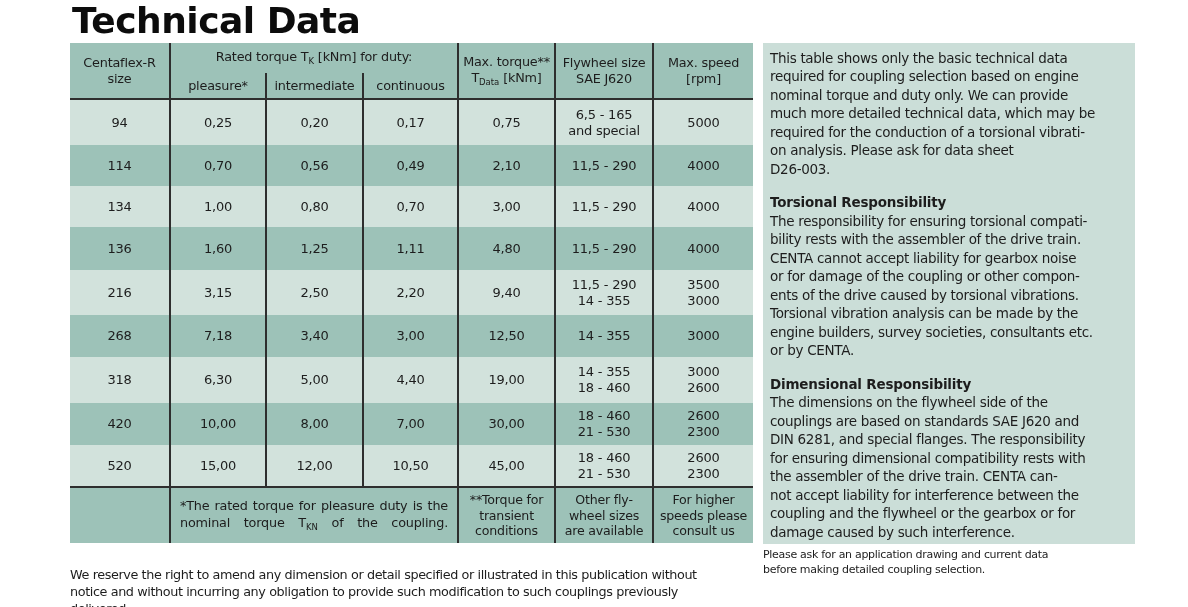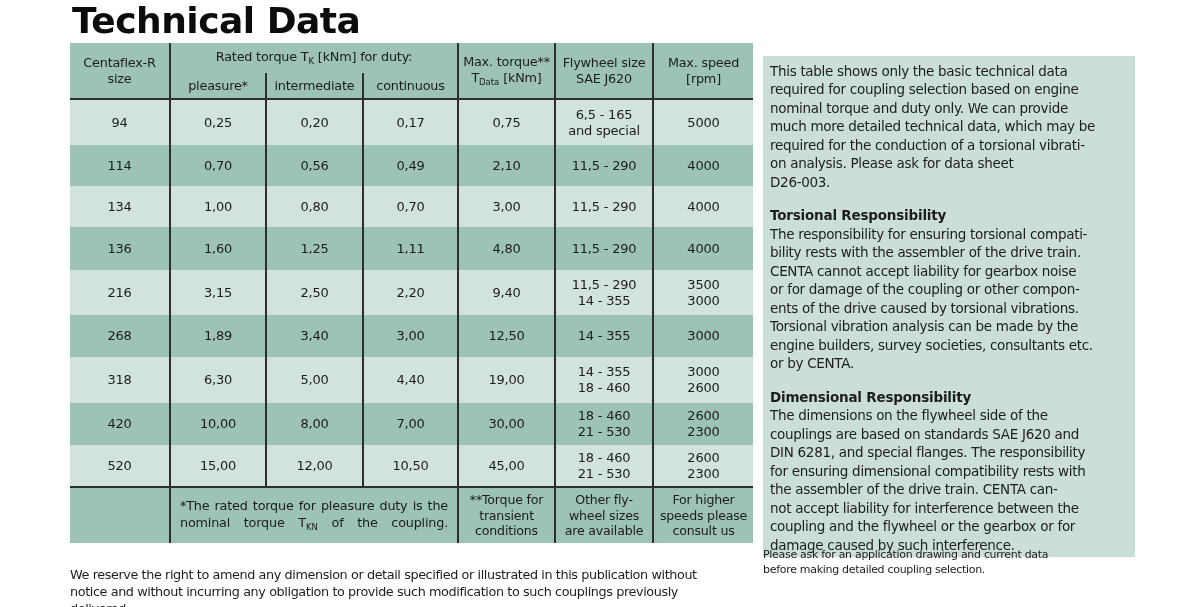--- a/index.html
+++ b/index.html
@@ -46,21 +46,21 @@
   tr.rh3{height:43px;} tr.rh4{height:45px;padding-left:24px;} tr.rh5{height:42px;}
   tr.rh6{height:46px;} tr.rh7{height:42px;} tr.rh8{height:42px;}
   sub{font-size:8.5px;vertical-align:-3px;letter-spacing:0;}
   td.note-justify{
     text-align:justify;text-align-last:justify;
     padding:4px 9px;font-size:12.8px;line-height:1.3;
   }
 
   
   .side-panel{
-    position:absolute;left:763px;top:56px;width:372px;height:501px;
+    position:absolute;left:763px;top:43px;width:372px;height:501px;
     background:var(--panel-bg);
     padding:6px 16px 0 7px;
     font-size:13.5px;line-height:1.37;letter-spacing:-0.3px;
   }
   .side-panel h2{
     font-size:13.5px;font-weight:700;margin-top:15px;letter-spacing:-0.2px;
   }
 
   
   .footer-left{
@@ -151,21 +151,21 @@
       <td>2,50</td>
       <td>2,20</td>
       <td>9,40</td>
       <td class="pre">11,5 - 290
 14 - 355</td>
       <td class="pre">3500
 3000</td>
     </tr>
     <tr class="dark rh5">
       <td class="first">268</td>
-      <td>1,89</td>
+      <td>7,18</td>
       <td>3,40</td>
       <td>3,00</td>
       <td>12,50</td>
       <td class="pre">14 - 355</td>
       <td class="pre">3000</td>
     </tr>
     <tr class="light rh6">
       <td class="first">318</td>
       <td>6,30</td>
       <td>5,00</td>

